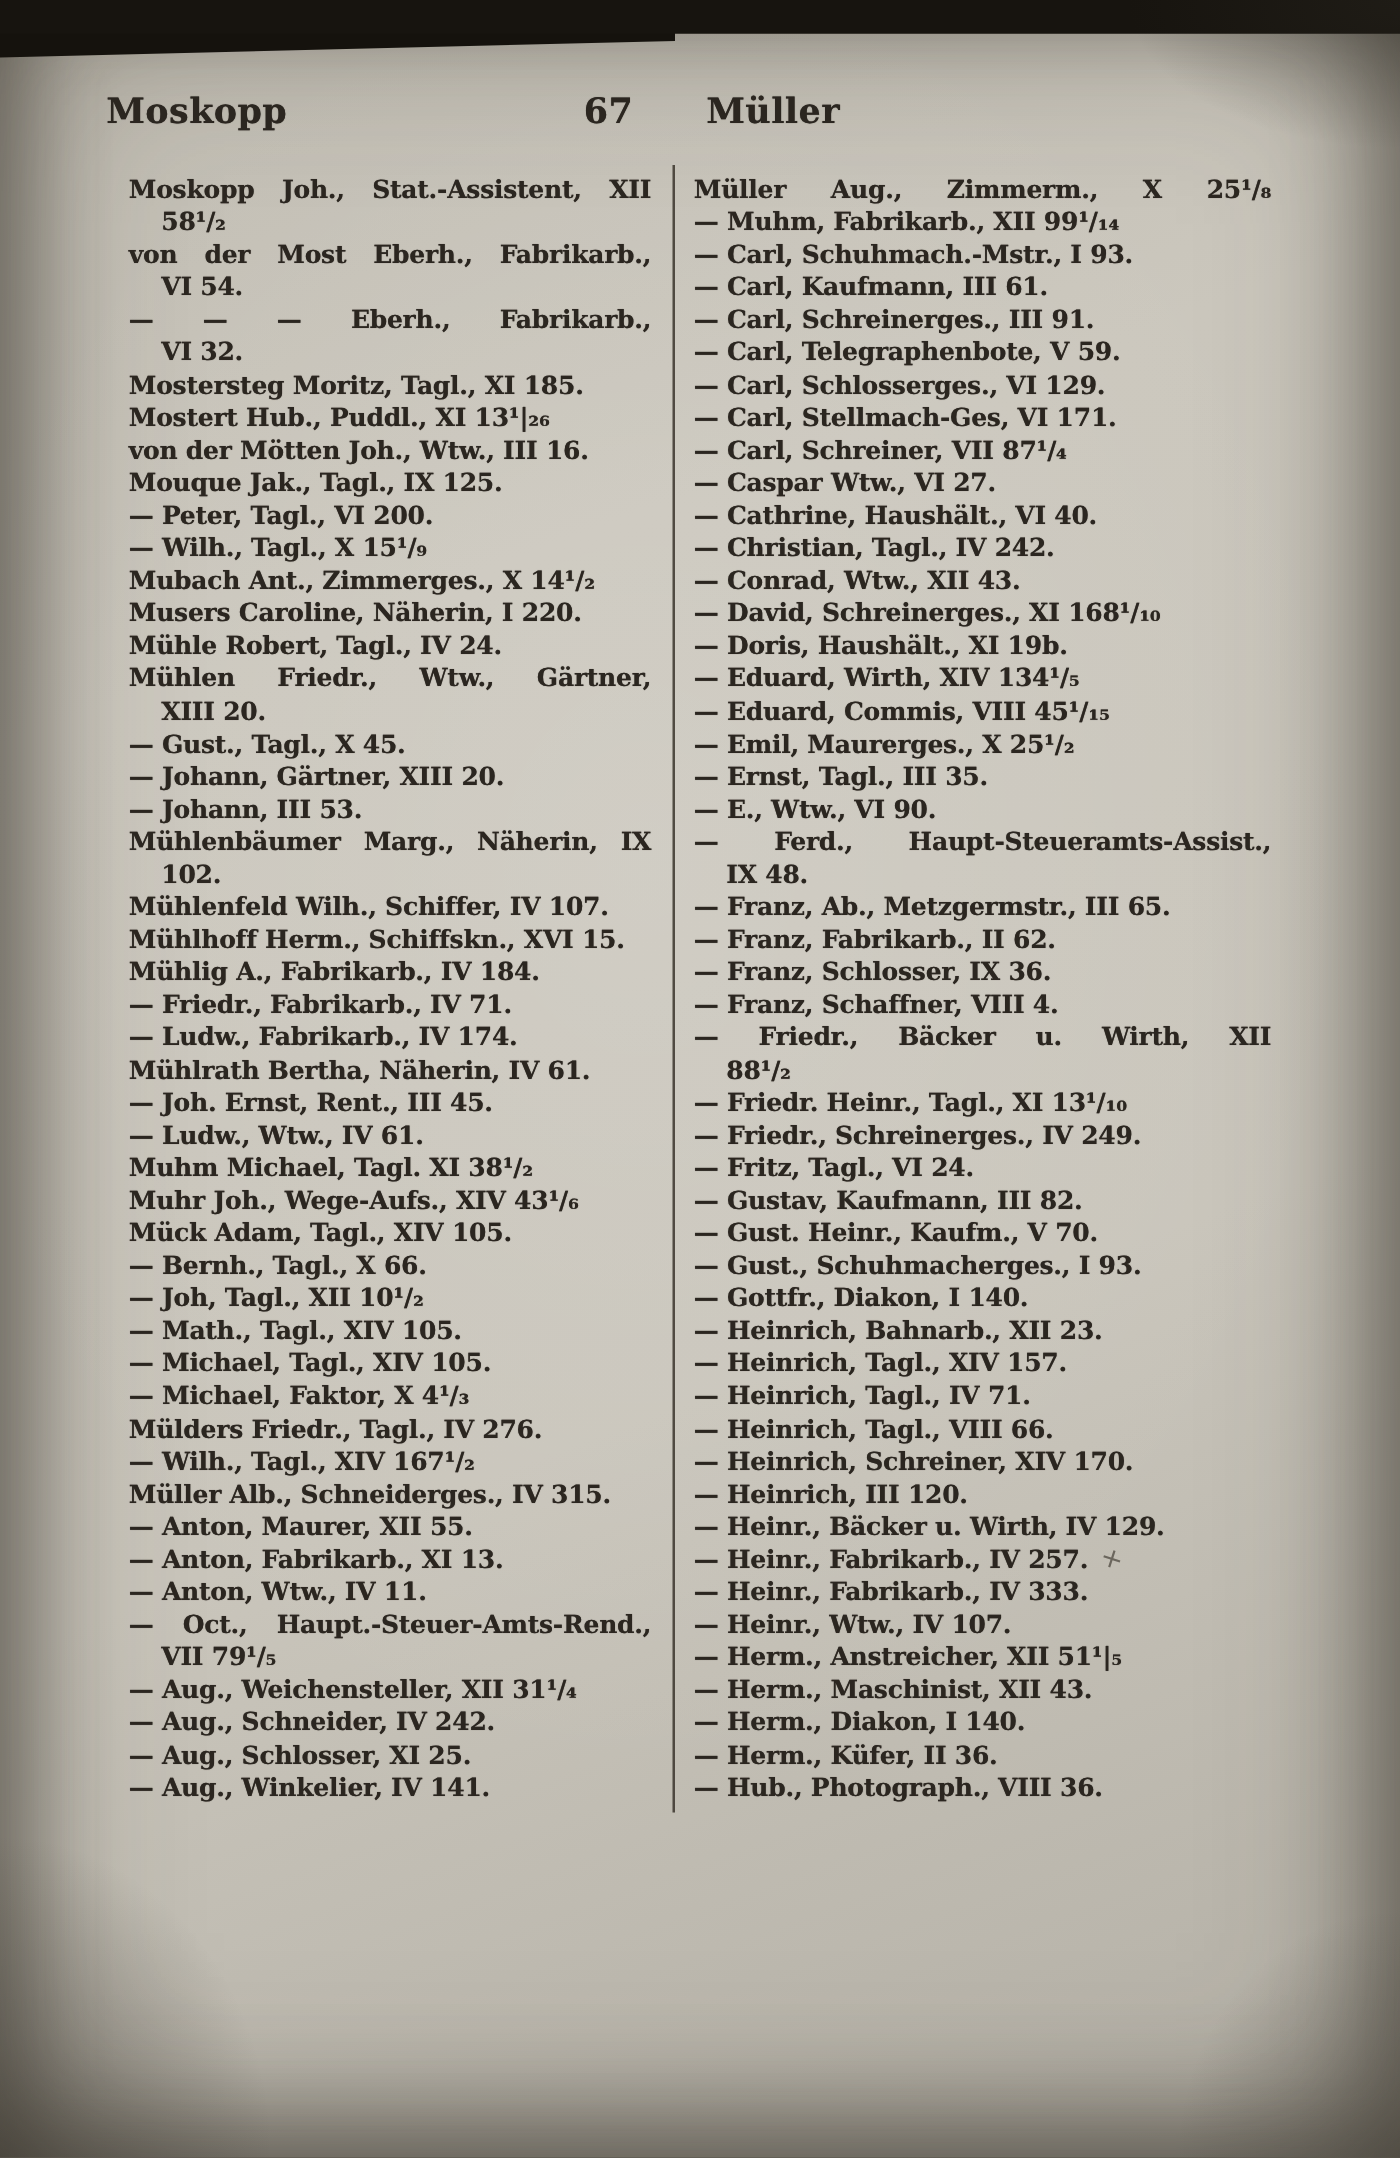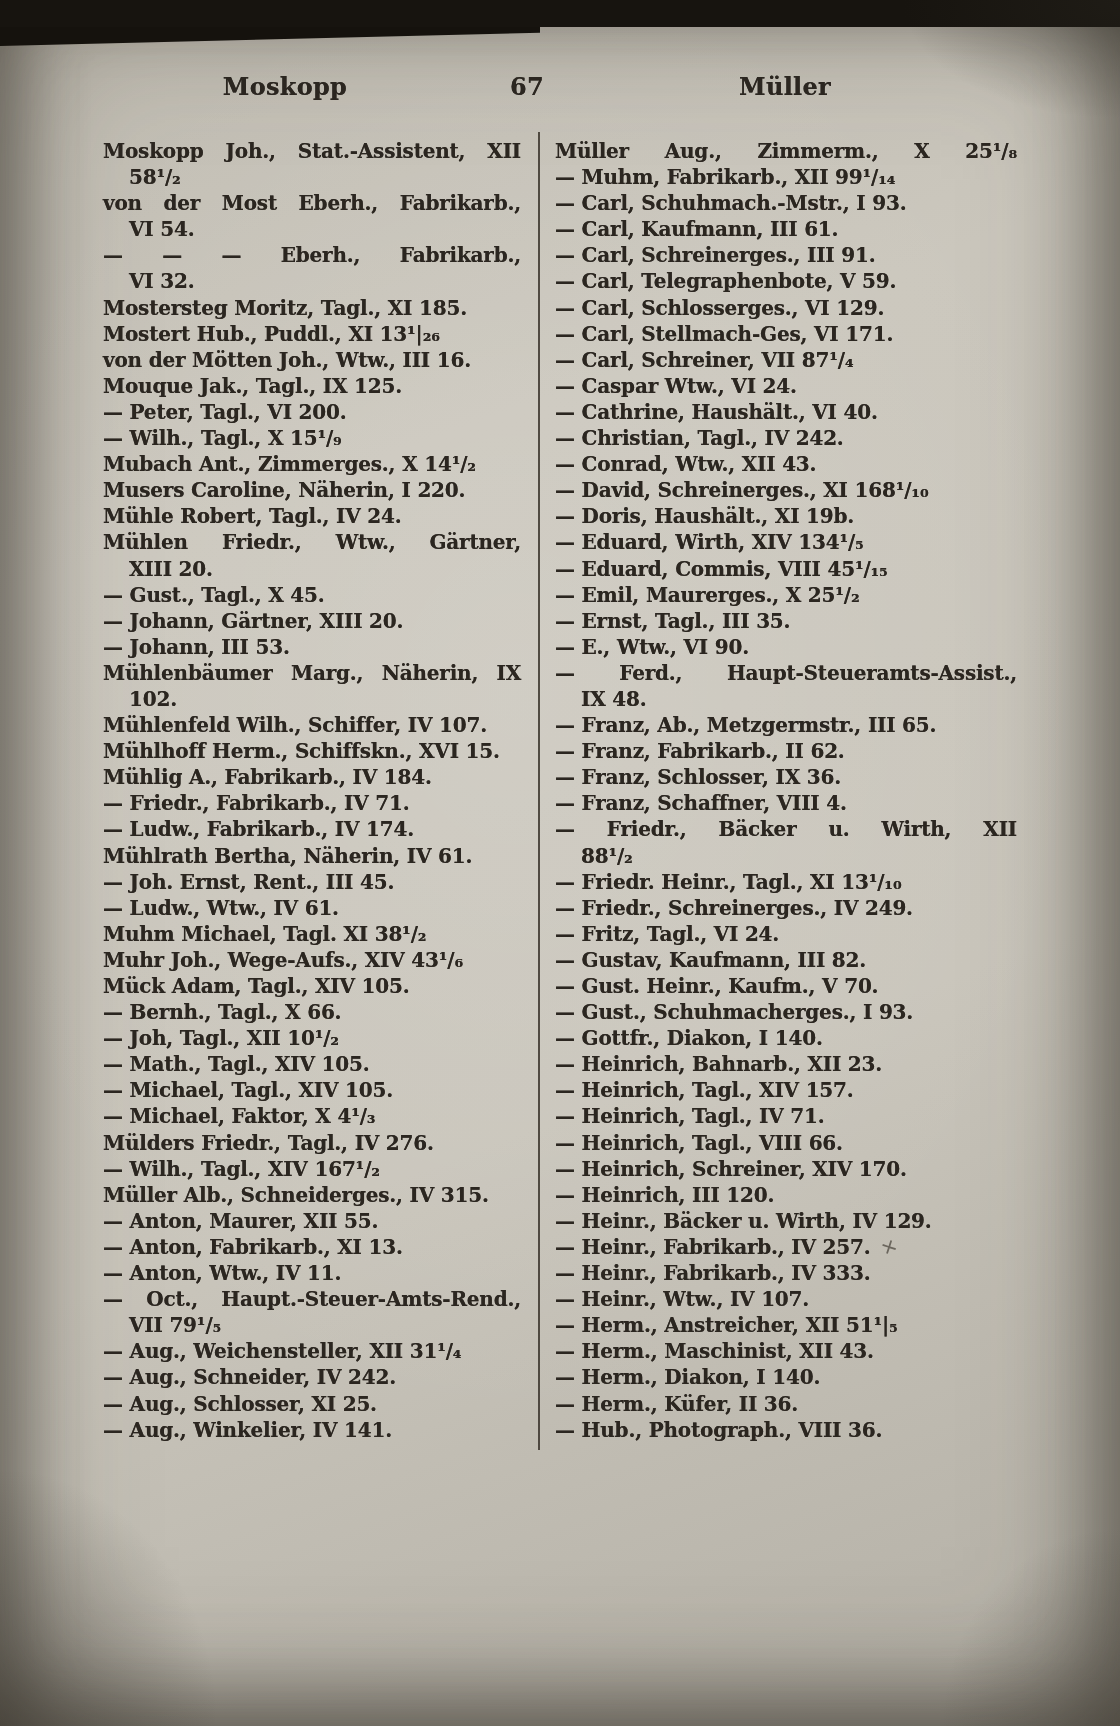--- a/index.html
+++ b/index.html
@@ -23,22 +23,22 @@
   .topband-left{position:absolute;top:0;left:0;width:540px;height:46px;background:#15120d;
     transform:skewY(-1.4deg);transform-origin:left top;}
   .corner-tr{position:absolute;top:0;right:0;width:220px;height:120px;
     background:radial-gradient(ellipse at 100% 0, rgba(40,37,30,.45), rgba(0,0,0,0) 70%);}
   .smudge-bl{position:absolute;left:0;bottom:0;width:220px;height:260px;
     background:radial-gradient(ellipse at 0 100%, rgba(52,48,40,.5), rgba(0,0,0,0) 70%);}
   .smudge-br{position:absolute;right:0;bottom:0;width:180px;height:200px;
     background:radial-gradient(ellipse at 100% 100%, rgba(60,56,48,.4), rgba(0,0,0,0) 70%);}
 
   .header{position:absolute;top:72px;left:0;width:100%;height:32px;color:var(--ink,#2b2620);}
-  .header span{position:absolute;display:block;text-align:center;
-    font-size:24px;font-weight:700;letter-spacing:.3px;
+  .header span{position:absolute;display:block;
+    font-size:28px;font-weight:700;letter-spacing:.3px;
     text-shadow:0 0 .6px rgba(43,38,32,.8);}
   .hdr-left{left:85px;width:400px;}
   .hdr-num{left:467px;width:120px;}
   .hdr-right{left:565px;width:440px;}
 
   .content{position:absolute;top:138px;left:103px;width:918px;}
   .col{position:absolute;top:0;}
   .col-left{left:0;width:418px;}
   .col-right{left:452px;width:462px;}
   .rule{position:absolute;left:435px;top:-6px;width:2px;height:1318px;
@@ -132,21 +132,21 @@
     <div class="col col-right" id="col-right">
         <div class="line j">Müller Aug., Zimmerm., X 25¹/₈</div>
         <div class="line">— Muhm, Fabrikarb., XII 99¹/₁₄</div>
         <div class="line">— Carl, Schuhmach.-Mstr., I 93.</div>
         <div class="line">— Carl, Kaufmann, III 61.</div>
         <div class="line">— Carl, Schreinerges., III 91.</div>
         <div class="line">— Carl, Telegraphenbote, V 59.</div>
         <div class="line">— Carl, Schlosserges., VI 129.</div>
         <div class="line">— Carl, Stellmach-Ges, VI 171.</div>
         <div class="line">— Carl, Schreiner, VII 87¹/₄</div>
-        <div class="line">— Caspar Wtw., VI 24.</div>
+        <div class="line">— Caspar Wtw., VI 27.</div>
         <div class="line">— Cathrine, Haushält., VI 40.</div>
         <div class="line">— Christian, Tagl., IV 242.</div>
         <div class="line">— Conrad, Wtw., XII 43.</div>
         <div class="line">— David, Schreinerges., XI 168¹/₁₀</div>
         <div class="line">— Doris, Haushält., XI 19b.</div>
         <div class="line">— Eduard, Wirth, XIV 134¹/₅</div>
         <div class="line">— Eduard, Commis, VIII 45¹/₁₅</div>
         <div class="line">— Emil, Maurerges., X 25¹/₂</div>
         <div class="line">— Ernst, Tagl., III 35.</div>
         <div class="line">— E., Wtw., VI 90.</div>

